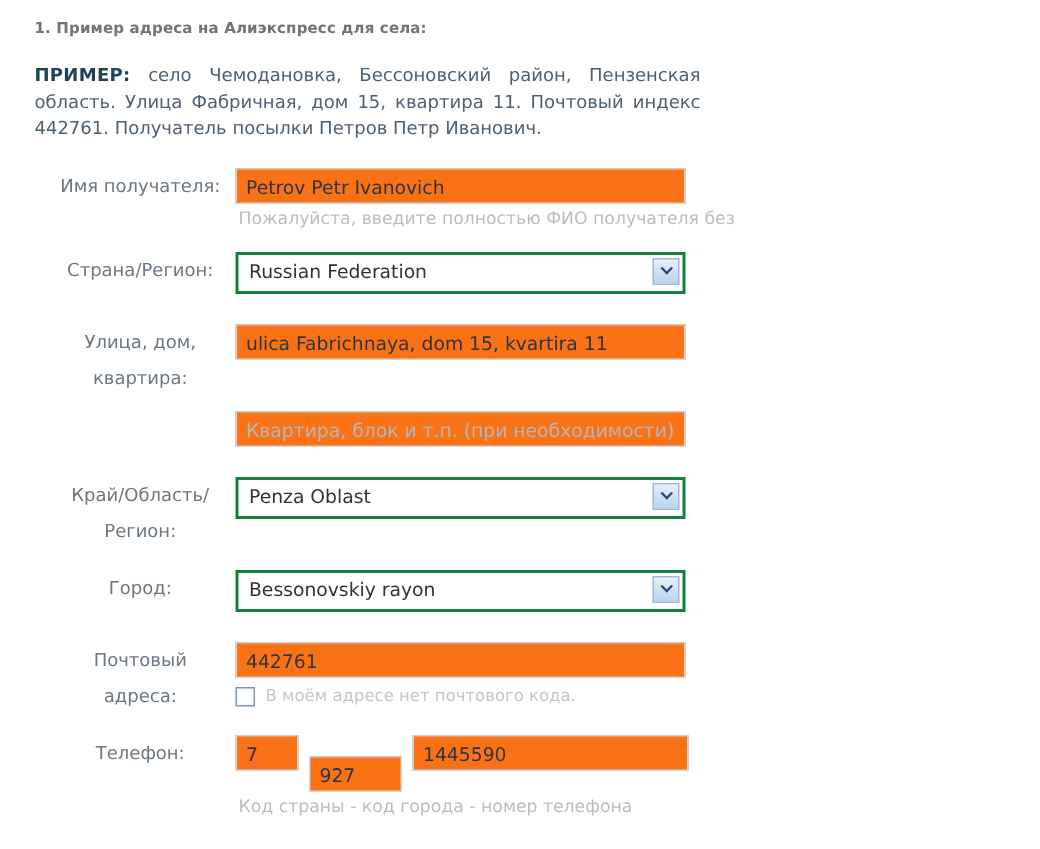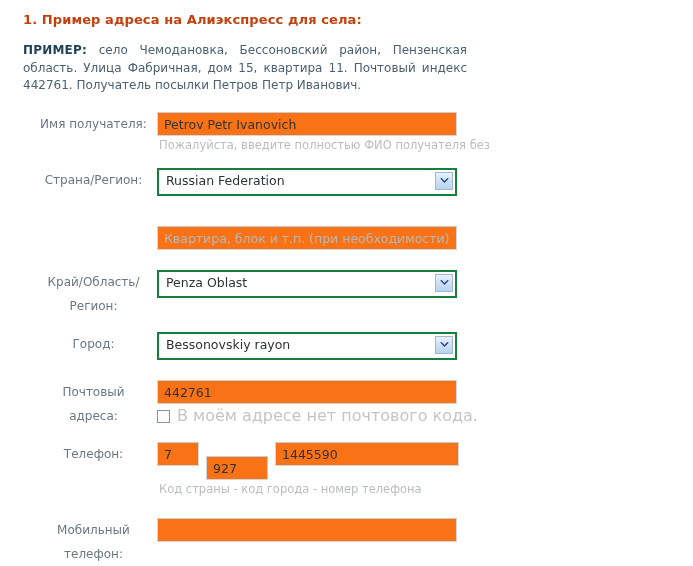--- a/index.html
+++ b/index.html
@@ -19,23 +19,23 @@
   }
 
   
   .intro {
     position: absolute;
     left: 23px;
     top: 12px;
     width: 444px;
   }
   .intro-title {
-    font-size: 13px;
+    font-size: 10px;
     font-weight: bold;
-    color: #c2410c;
+    color: #737373;
     letter-spacing: 0.1px;
     margin: 0 0 14px 0;
     line-height: 16px;
   }
   .intro-body {
     margin: 0;
     font-size: 12px;
     line-height: 17.5px;
     color: #4c6072;
     text-align: justify;
@@ -155,21 +155,21 @@
   .chk {
     width: 13px;
     height: 13px;
     box-sizing: border-box;
     border: 1px solid #8195ad;
     background: #fbfcfd;
     margin-right: 7px;
     flex: 0 0 13px;
   }
   .check-label {
-    font-size: 16px;
+    font-size: 11px;
     color: #c2c6ca;
     line-height: 14px;
   }
 
   
   .phone-group { display: flex; gap: 7px; }
 
   
   .sp-20 { height: 20px; }
   .sp-14 { height: 14px; }
@@ -204,20 +204,26 @@
           <svg width="11" height="8" viewBox="0 0 11 8" aria-hidden="true">
               <path d="M1.2 1.6 L5.5 6.1 L9.8 1.6 L8.4 1.0 L5.5 4.0 L2.6 1.0 Z" fill="#1f4a86"></path>
             </svg>
         </span>
       </div>
     </div>
   </div>
 
   <div class="sp-20"></div>
 
+  <div class="row">
+    <div class="label-cell">Улица, дом, квартира:</div>
+    <div class="field-cell">
+      <input class="txt" type="text" value="ulica Fabrichnaya, dom 15, kvartira 11" style="">
+    </div>
+  </div>
 
   <div class="sp-10"></div>
 
   <div class="row">
     <div class="label-cell"></div>
     <div class="field-cell">
       <input class="txt" type="text" placeholder="Квартира, блок и т.п. (при необходимости)" style="">
     </div>
   </div>
 

